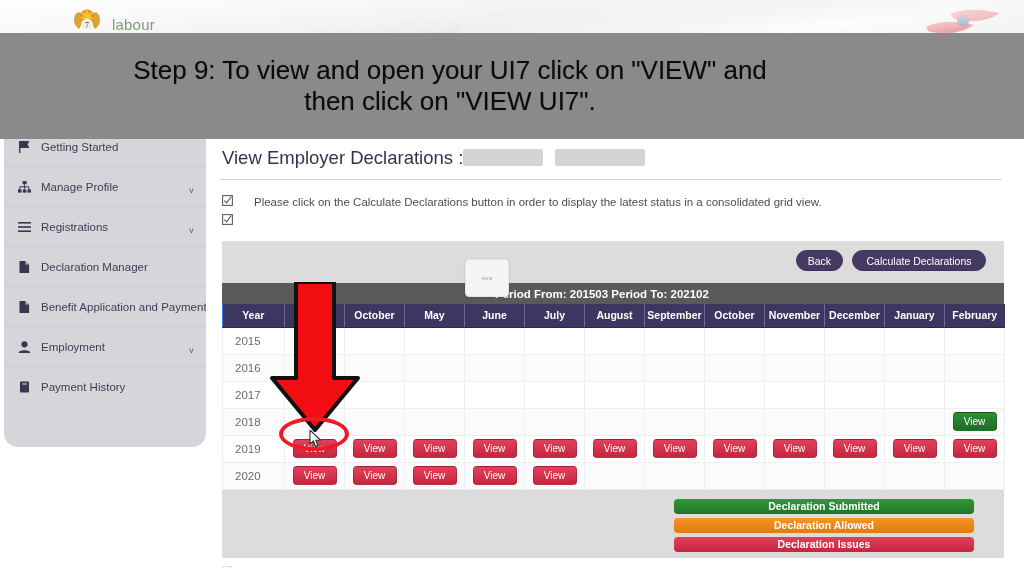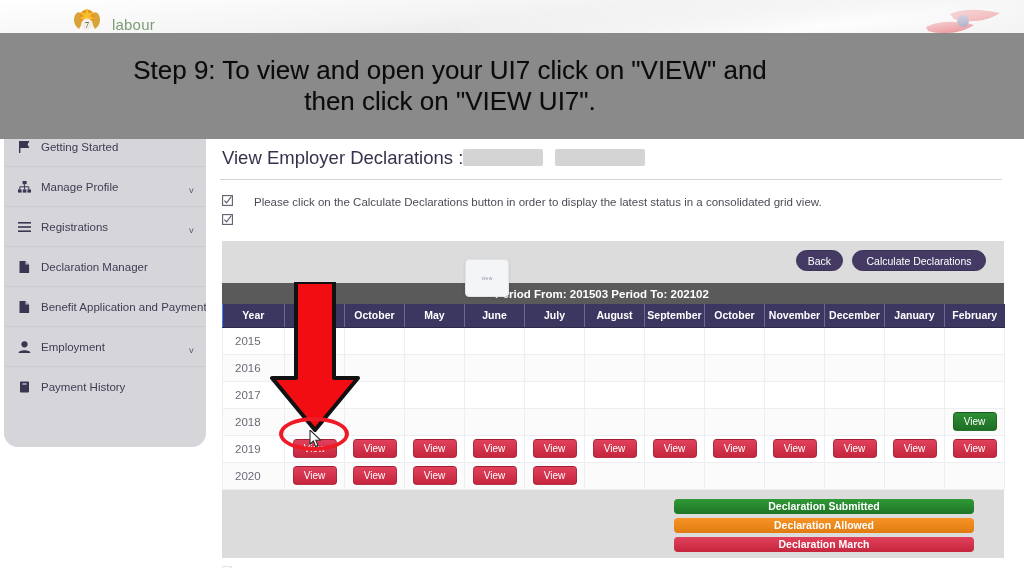--- a/index.html
+++ b/index.html
@@ -455,21 +455,21 @@
                   <td></td>
                   <td></td>
                 </tr>
               </tbody>
         </table>
       </div>
 
       <div class="legend-panel">
         <div class="legend-bar lg1">Declaration Submitted</div>
         <div class="legend-bar lg2">Declaration Allowed</div>
-        <div class="legend-bar lg3">Declaration March</div>
+        <div class="legend-bar lg3">Declaration Issues</div>
       </div>
 
       <div class="footer-hint">
         <span>
           <svg width="10" height="10" viewBox="0 0 11 11">
                 <rect x="0.6" y="0.6" width="9.8" height="9.8" fill="none" stroke="#c9c9cf" stroke-width="1.1"></rect>
                 <path d="M2.4 5.6 L4.6 7.9 L9.4 1.5" fill="none" stroke="#c9c9cf" stroke-width="1.2"></path>
               </svg>
         </span>
         <span>Quick Tips</span>

